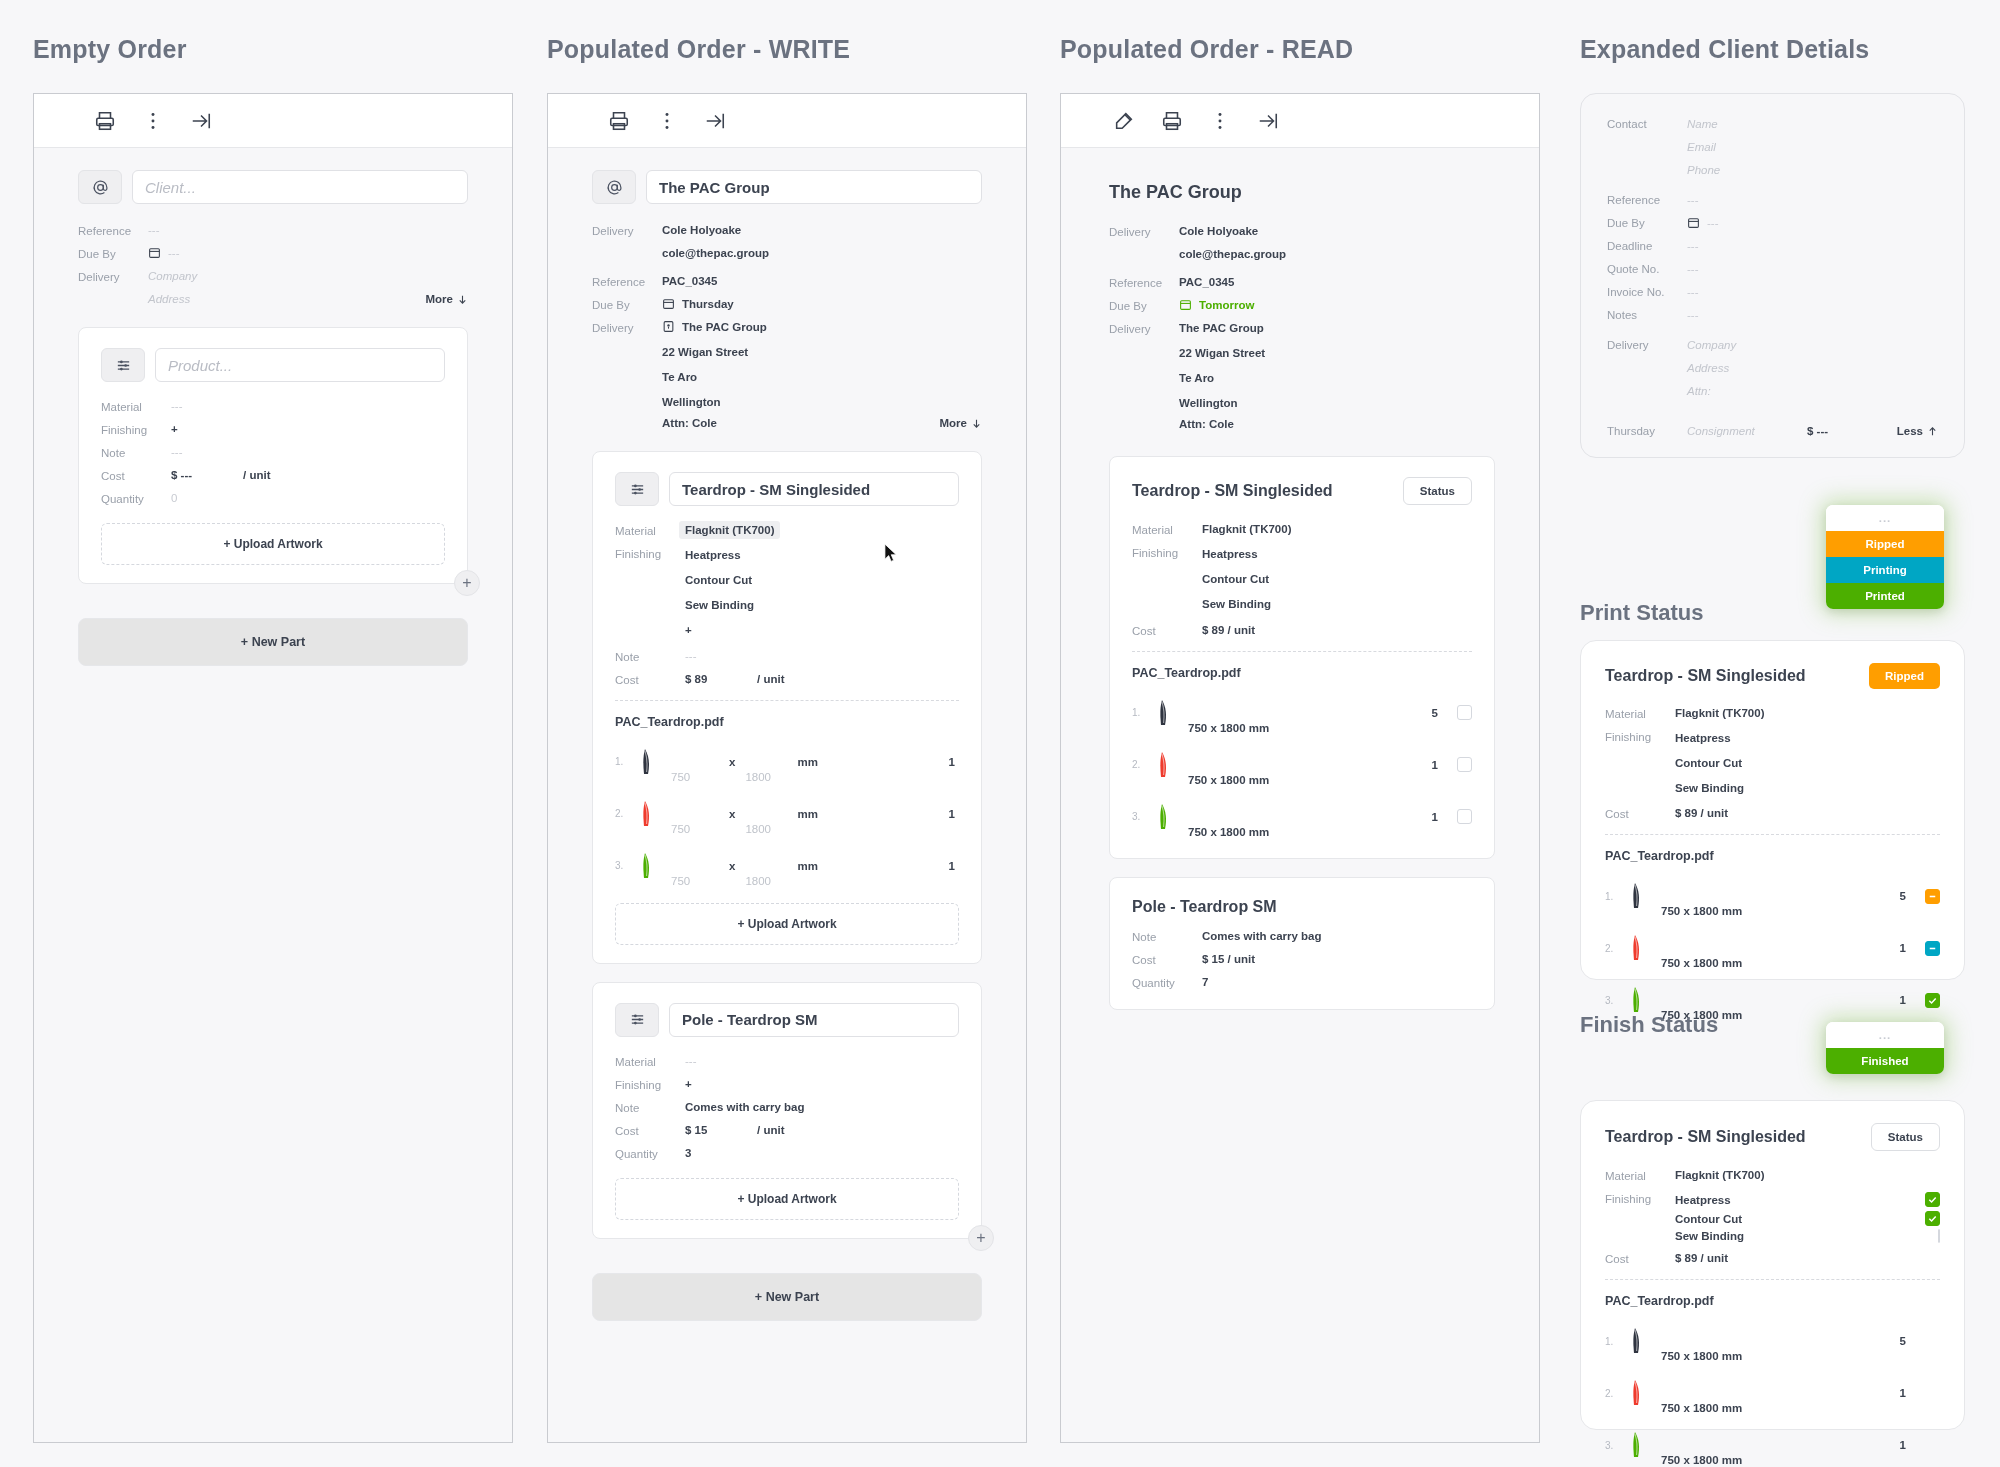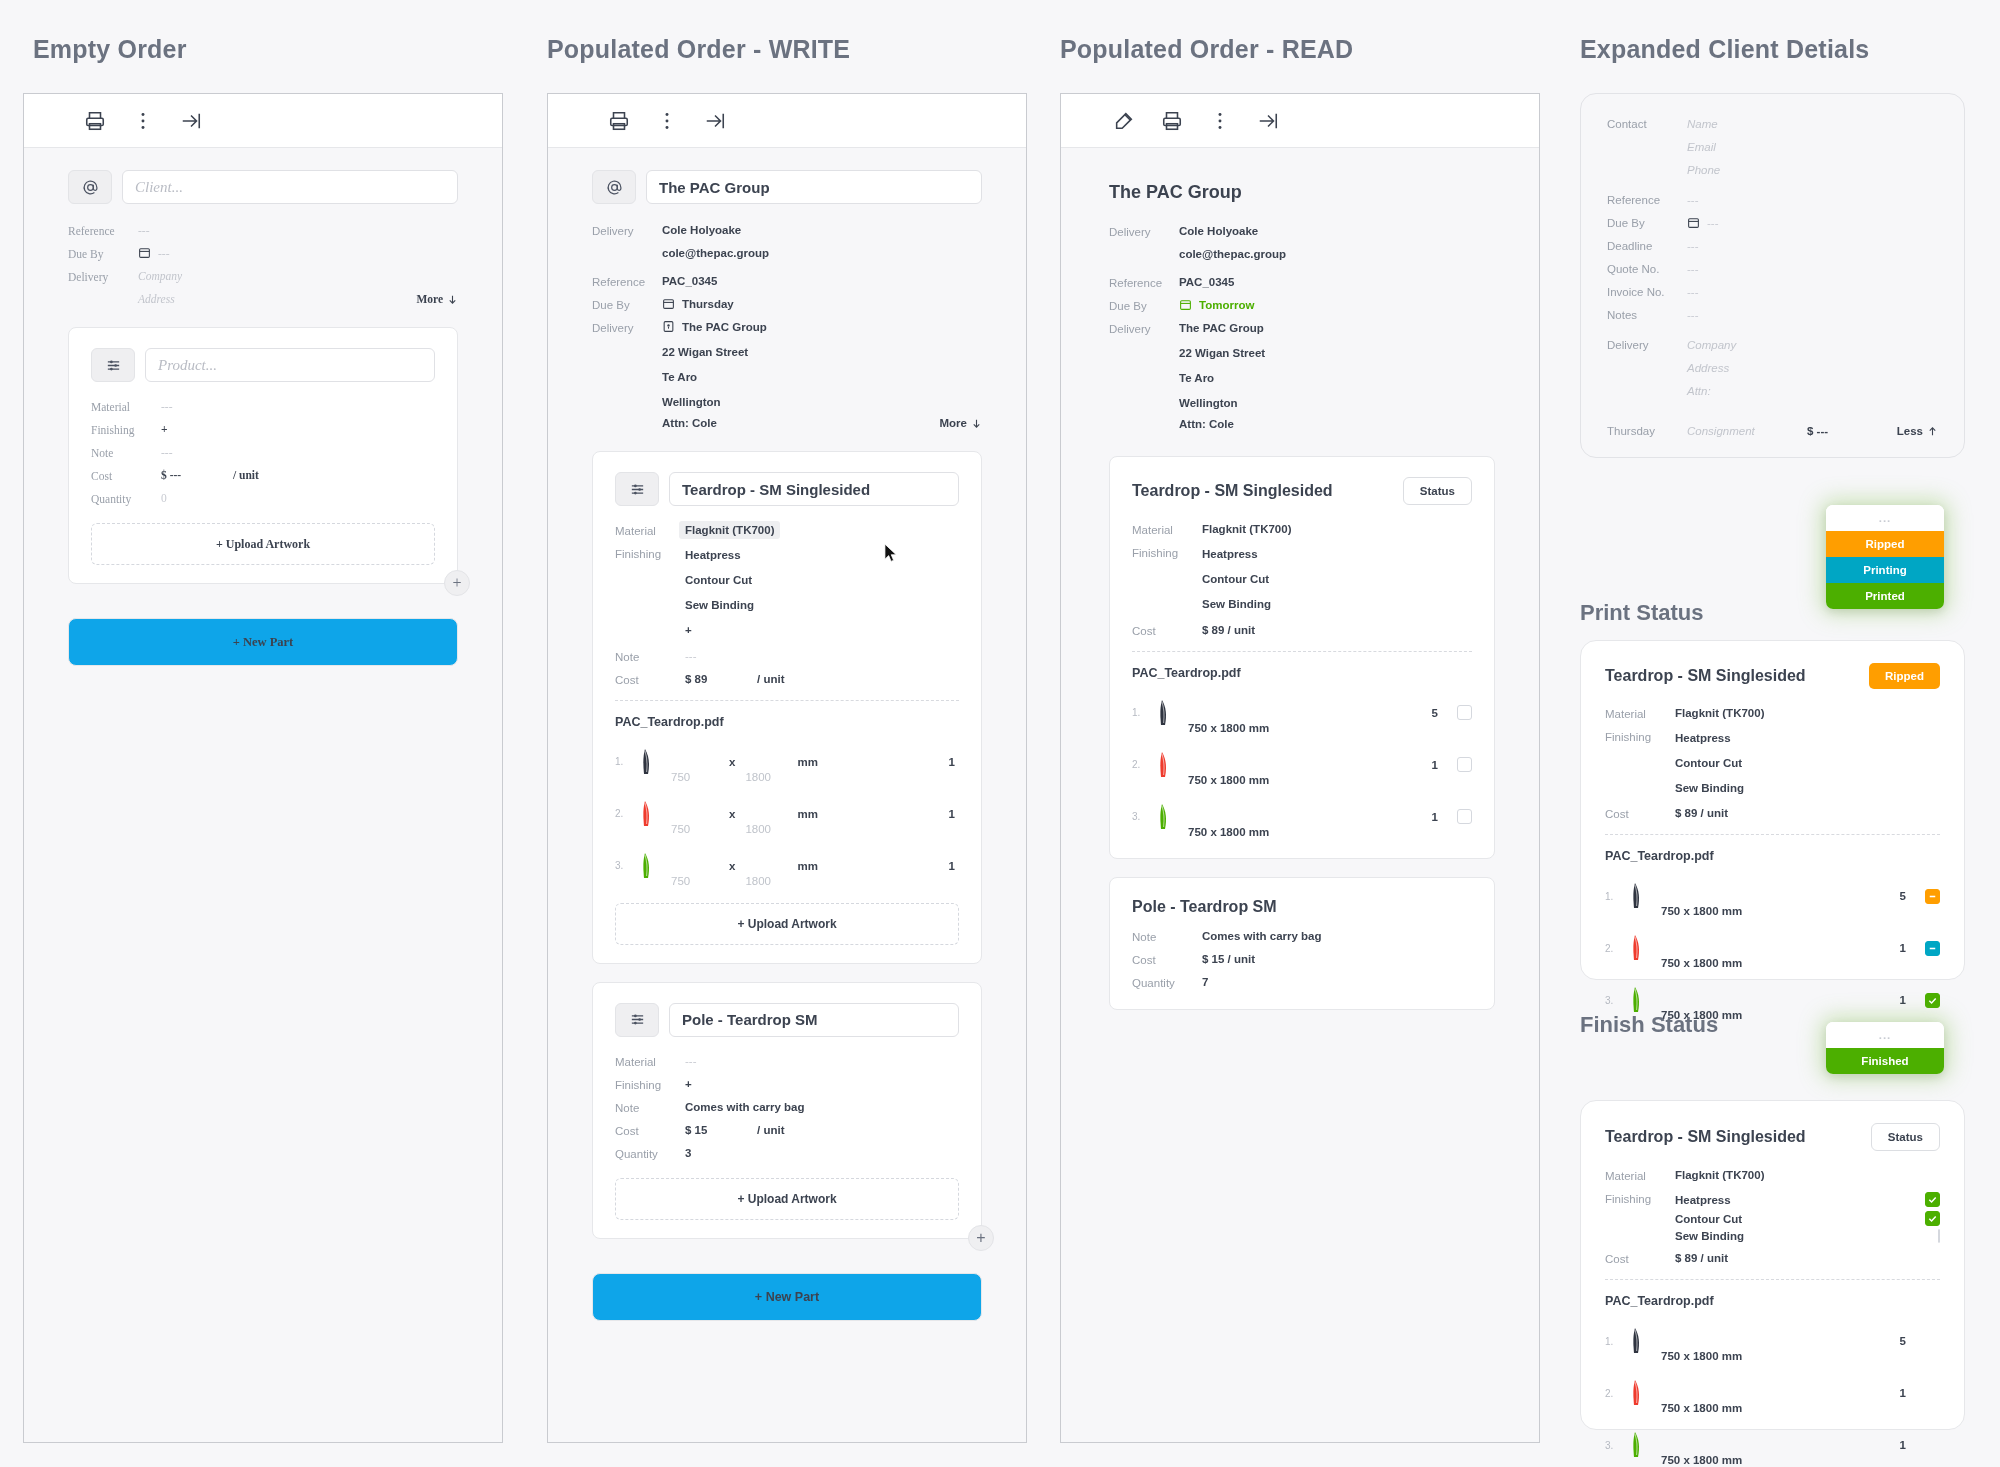--- a/index.html
+++ b/index.html
@@ -112,21 +112,21 @@
   .chk.teal { background: #00a6c4; border-color: #00a6c4; display:flex; align-items:center; justify-content:center; }
   .chk svg { width: 11px; height: 11px; color: #fff; }
   .chk-wrap { width: 30px; display:flex; justify-content:flex-end; flex:none; }
 
   .dashed-btn {
     border: 1px dashed #d5d8de; border-radius: 6px;
     height: 42px; display: flex; align-items: center; justify-content: center;
     font-size: 12px; font-weight: 700; color: #3c4350; cursor: pointer; background:#fff;
   }
   .newpart {
-    background: #0ea5e9; border: 1px solid #e6e7ea; border-radius: 8px;
+    background: #e5e5e5; border: 1px solid #e6e7ea; border-radius: 8px;
     height: 48px; display: flex; align-items: center; justify-content: center;
     font-size: 12.5px; font-weight: 700; color: #3c4350; cursor: pointer;
   }
   .fab {
     position: absolute; width: 26px; height: 26px; border-radius: 50%;
     background: #efeff1; border: 1px solid #e3e4e7;
     display: flex; align-items: center; justify-content: center;
     color: #6b7280; font-size: 16px; cursor: pointer; line-height: 1;
   }
 
@@ -168,21 +168,21 @@
 </head>
 <body>
 
 <div class="board">
 
   <div class="col-title" style="left:33px;  top:35px;">Empty Order</div>
   <div class="col-title" style="left:547px; top:35px;">Populated Order - WRITE</div>
   <div class="col-title" style="left:1060px;top:35px;">Populated Order - READ</div>
   <div class="col-title" style="left:1580px;top:35px;">Expanded Client Detials</div>
 
-  <div class="frame" style="left:23px; top:93px; width:480px; height:1350px;font-family:Liberation Serif, serif;">
+  <div class="frame" style="left:33px; top:93px; width:480px; height:1350px;">
     <div class="toolbar">
       <span>
           <svg class="tb-ico" viewBox="0 0 24 24" fill="none" stroke="currentColor" stroke-width="1.7">
             <path d="M6 9V3h12v6"></path>
             <rect x="3" y="9" width="18" height="8" rx="1.5"></rect>
             <rect x="6" y="15" width="12" height="6"></rect>
           </svg>
         </span>
       <span>
           <svg class="tb-ico" viewBox="0 0 24 24" fill="currentColor">

